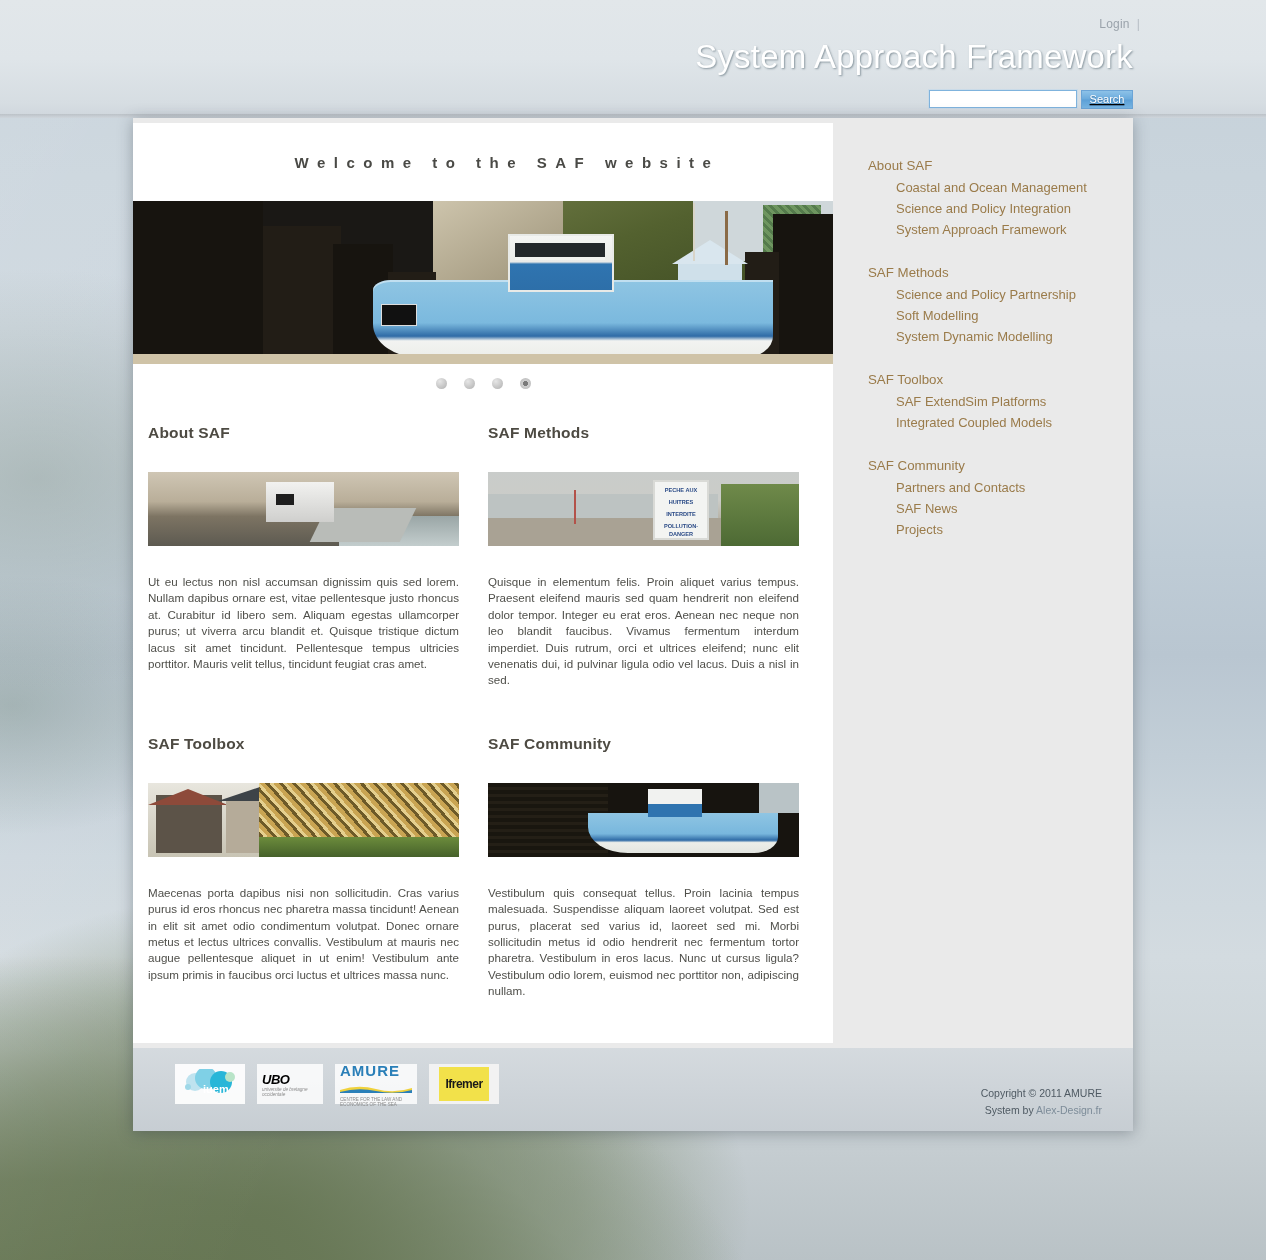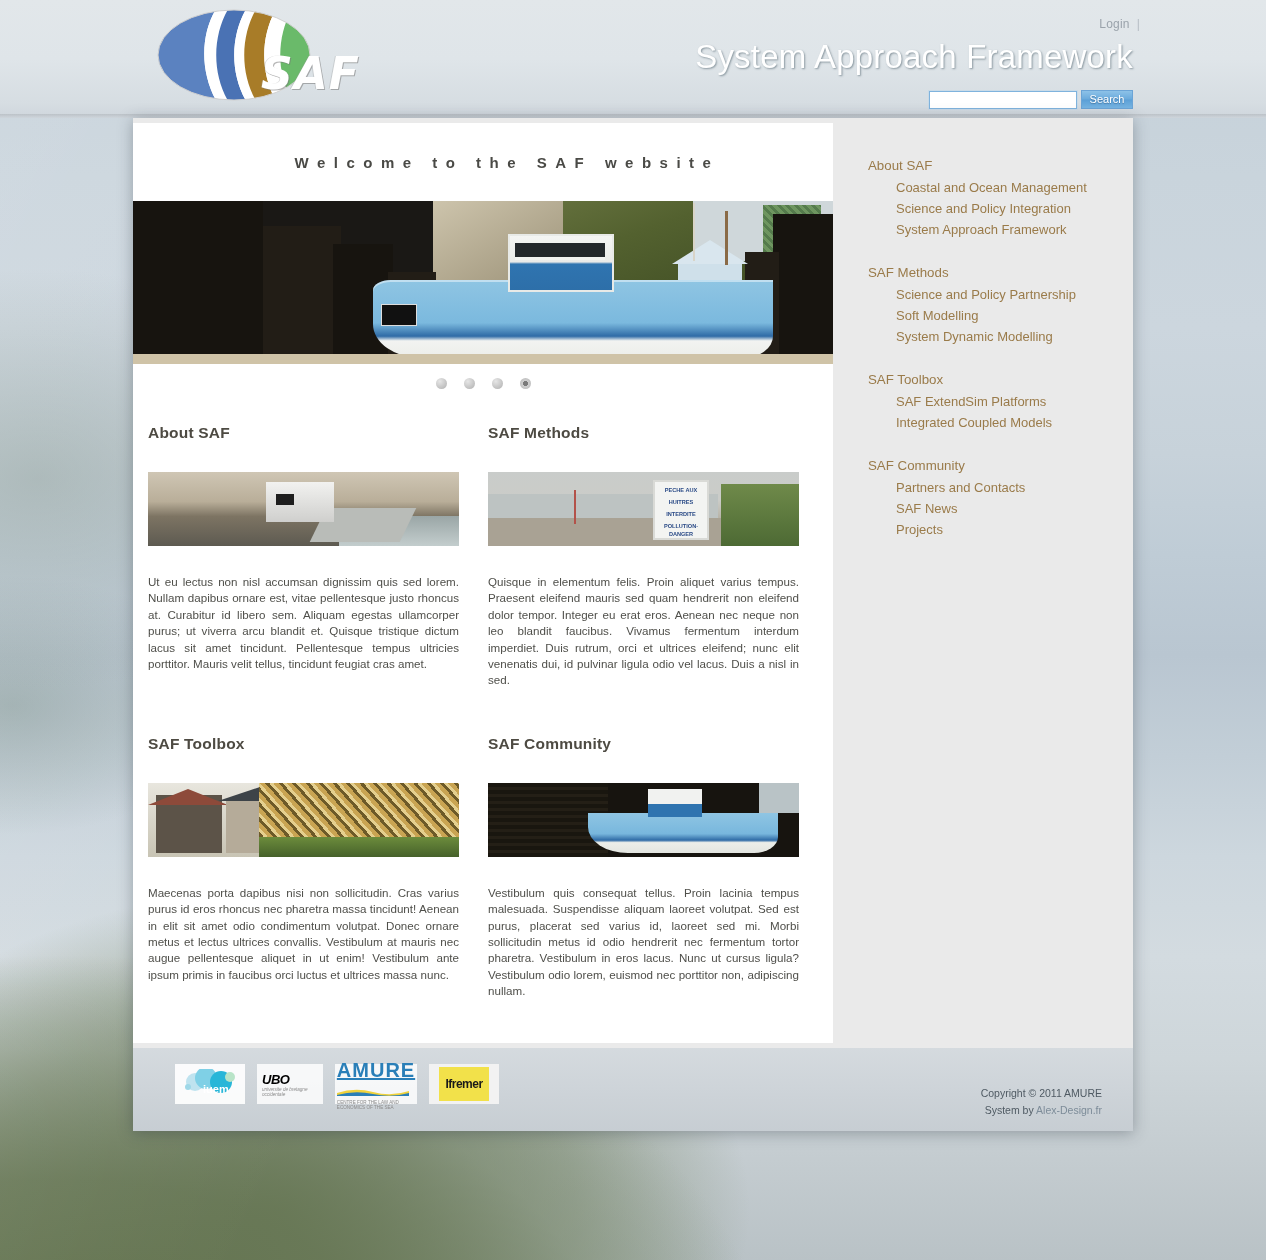--- a/index.html
+++ b/index.html
@@ -74,21 +74,21 @@
   }
 
   #loginbar{
     position:absolute; right:126px; top:17px;
     font-size:12px; color:#9aa3ab;
     letter-spacing:0.2px;
   }
   #loginbar a{ color:#9aa3ab; text-decoration:none; }
   #loginbar .sep{ color:#b6bdc4; margin-left:7px; }
 
-  #searchbox{ position:absolute; right:133px; top:90px; display:flex; gap:4px; align-items:center; }
+  #searchbox{ position:absolute; right:133px; top:90px; display:flex; gap:4px; align-items:flex-start;text-decoration:underline; }
   #searchinput{
     width:148px; height:18px;
     border:1px solid #7fb3dd; outline:none;
     background:#ffffff; font-size:11px; padding:0 3px;
     box-shadow: 0 0 0 1px rgba(190,215,235,0.55);
   }
   #searchbtn{
     width:52px; height:19px; border:1px solid #6ba4d6;
     background: linear-gradient(to bottom, #8dc2e8 0%, #6aaadc 48%, #5b9fd6 52%, #77b5e3 100%);
     color:#ffffff; font-size:11px; cursor:pointer; padding:0;
@@ -304,41 +304,20 @@
   }
   #copyright a{ color:#7d8c99; text-decoration:none; }
 </style>
 </head>
 <body>
 
 <div id="bg"></div>
 
 <div id="header">
 
-  <div id="logo">
-    <svg width="215" height="104" viewBox="0 0 215 104">
-      <defs>
-        <clipPath id="ov">
-            <ellipse cx="86" cy="49" rx="76" ry="45"></ellipse>
-          </clipPath>
-      </defs>
-      <g clip-path="url(#ov)">
-        <rect x="0" y="0" width="215" height="104" fill="#ffffff"></rect>
-        <path d="M10 0 H70 C52 26 50 70 74 104 H10 Z" fill="#5b82c0"></path>
-        <path d="M70 0 H82 C64 28 62 72 86 104 H74 C50 70 52 26 70 0 Z" fill="#ffffff"></path>
-        <path d="M82 0 H100 C82 28 80 72 104 104 H86 C62 72 64 28 82 0 Z" fill="#4a72b4"></path>
-        <path d="M100 0 H110 C92 28 90 72 114 104 H104 C80 72 82 28 100 0 Z" fill="#ffffff"></path>
-        <path d="M110 0 H130 C112 28 110 72 134 104 H114 C90 72 92 28 110 0 Z" fill="#a87c28"></path>
-        <path d="M130 0 H146 C128 28 126 72 150 104 H134 C110 72 112 28 130 0 Z" fill="#ffffff"></path>
-        <path d="M146 0 H215 V104 H150 C126 72 128 28 146 0 Z" fill="#6aba6a"></path>
-      </g>
-      <ellipse cx="86" cy="49" rx="76" ry="45" fill="none" stroke="#cfcfcf" stroke-width="1"></ellipse>
-    </svg>
-    <div class="saftext">SAF</div>
-  </div>
 
   <div id="loginbar">
     <a href="#">Login</a><span class="sep">|</span>
   </div>
 
   <div id="site-title">System Approach Framework</div>
 
   <div id="searchbox">
     <input id="searchinput" type="text" placeholder="" style="">
     <button id="searchbtn">Search</button>
@@ -480,21 +459,21 @@
 
       <div class="plogo p-ubo">
         <div>
           <div class="txt">UBO</div>
           <span class="sm">universite de bretagne occidentale</span>
         </div>
       </div>
 
       <div class="plogo p-amure">
         <div>
-          <div class="txt" style="color:#2a7fb8;font-size:20px;letter-spacing:1px;text-decoration:underline;">AMURE</div>
+          <div class="txt" style="color:#2a7fb8;font-size:15px;letter-spacing:1px;">AMURE</div>
           <svg width="72" height="9" viewBox="0 0 72 9">
             <path d="M0 6 Q18 0 36 5 T72 4 L72 9 L0 9 Z" fill="#f0d23c"></path>
             <path d="M0 8 Q18 3 36 7 T72 6 L72 9 L0 9 Z" fill="#2a7fb8"></path>
           </svg>
           <span class="sm">CENTRE FOR THE LAW AND ECONOMICS OF THE SEA</span>
         </div>
       </div>
 
       <div class="plogo p-ifremer">
         <div style="background:#f2e14a;padding:10px 6px;">

